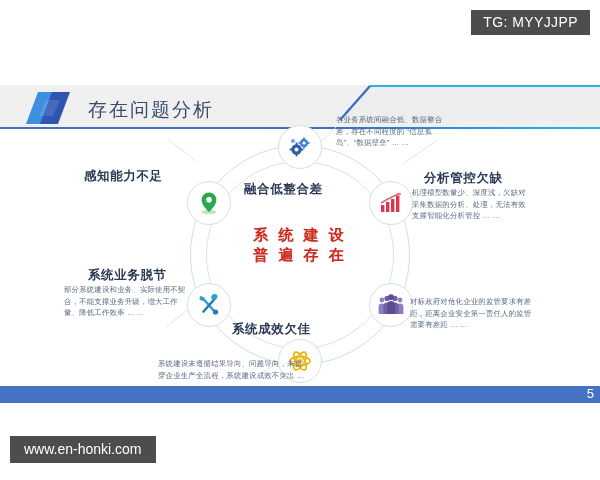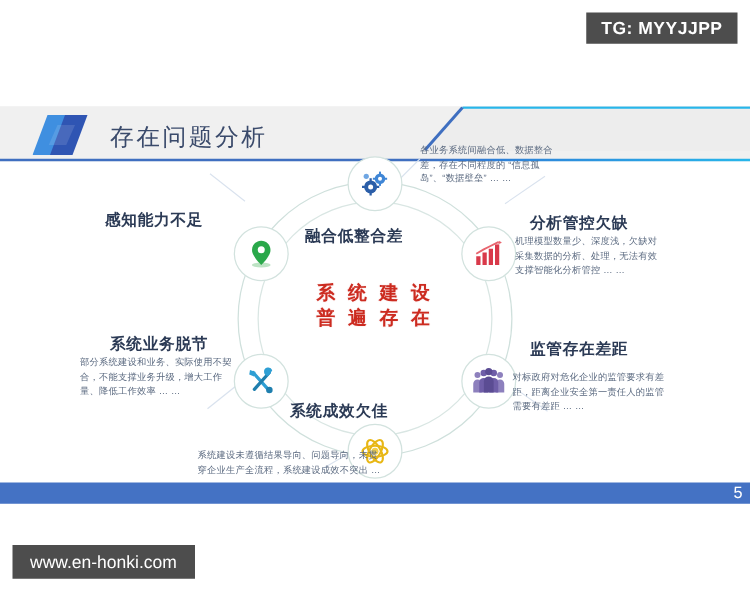--- a/index.html
+++ b/index.html
@@ -19,21 +19,20 @@
   .tg-watermark {
     position: absolute;
     top: 10px; right: 10px;
     background: #4d4d4d;
     color: #ffffff;
     font-size: 14px;
     letter-spacing: .4px;
     padding: 5px 12px 6px 12px;
     line-height: 1;
     z-index: 40;
-    font-weight: bold;
   }
 
   
   .page {
     position: absolute;
     left: 0; top: 75px;
     width: 600px; height: 325px;
     background: #ffffff;
   }
 
@@ -339,21 +338,20 @@
     <div class="sec-body body-top">各业务系统间融合低、数据整合差，存在不同程度的 “信息孤岛”、“数据壁垒” … …</div>
 
     <div class="sec-head head-tl">感知能力不足</div>
 
     <div class="sec-head head-tr">分析管控欠缺</div>
     <div class="sec-body body-tr">机理模型数量少、深度浅，欠缺对采集数据的分析、处理，无法有效支撑智能化分析管控 … …</div>
 
     <div class="sec-head head-bl">系统业务脱节</div>
     <div class="sec-body body-bl">部分系统建设和业务、实际使用不契合，不能支撑业务升级，增大工作量、降低工作效率 … …</div>
 
-    <div class="sec-head head-br">监管存在差距</div>
     <div class="sec-body body-br">对标政府对危化企业的监管要求有差距，距离企业安全第一责任人的监管需要有差距 … …</div>
 
     <div class="sec-head head-bottom">系统成效欠佳</div>
     <div class="sec-body body-bottom">系统建设未遵循结果导向、问题导向，未贯穿企业生产全流程，系统建设成效不突出 … …</div>
 
   </div>
 
   <div class="bottom-bar"></div>
   <div class="page-number">5</div>
 

